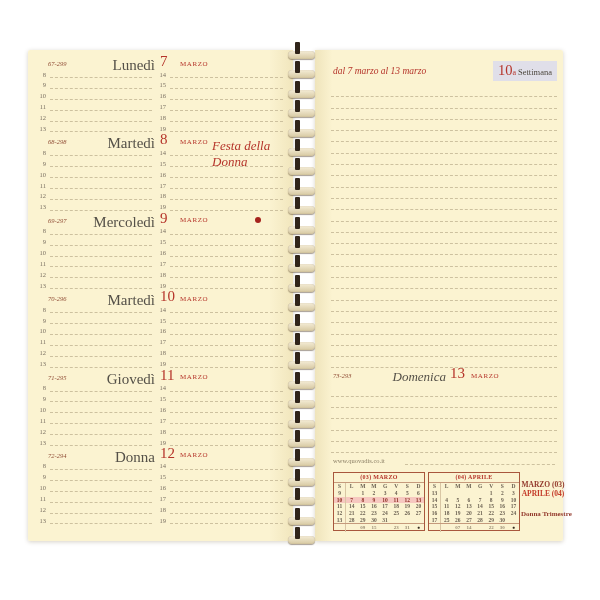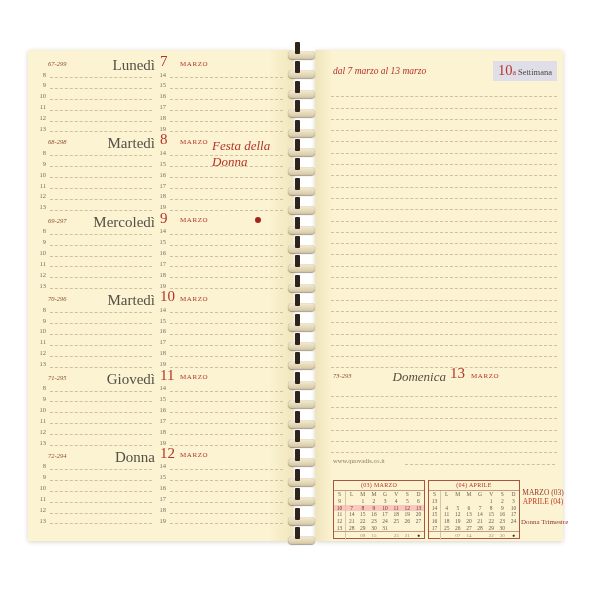--- a/index.html
+++ b/index.html
@@ -68,21 +68,21 @@
   .sunday-title .day-code{left:2px;}
   .sunday-title .day-name{width:115px;font-size:13px;font-style:italic;}
   .sunday-title .day-number{left:119px;}
   .sunday-title .day-month{left:140px;}
 
   .website-row{position:relative;height:12px;margin-top:2px;}
   .website{position:absolute;left:2px;top:2px;font-size:6.5px;color:#8a7e64;}
   .website-rule{position:absolute;left:74px;right:2px;top:9px;border-bottom:1px dashed #cdc19f;}
 
   
-  .cal-area{position:relative;height:62px;margin-top:13px;}
+  .cal-area{position:relative;height:62px;margin-top:5px;font-weight:bold;}
   .mini-cal{position:absolute;top:0;width:92px;height:59px;border:1px solid #a8573d;box-sizing:border-box;}
   .cal-title{height:8px;text-align:center;font-size:6px;letter-spacing:.3px;color:var(--accent_red,#b5342a);border-bottom:1px solid #c59a7c;padding-top:1px;}
   .cal-row{display:flex;height:6.7px;}
   .cal-cell{flex:1;text-align:center;font-size:5.5px;line-height:7px;color:#6b6152;}
   .cal-cell.week{border-right:1px solid #d9c6a4;}
   .cal-row.hl{background:var(--highlight_pink,#f6c8c0);}
   .cal-row.hl .cal-cell{color:#8d2d22;}
   .cal-row.moon{border-top:1px solid #c59a7c;height:8px;}
   .cal-row.moon .cal-cell{font-size:5px;color:#9a8d74;line-height:8px;}
   .cal-row.moon .cal-cell:last-child{color:#33281d;}

